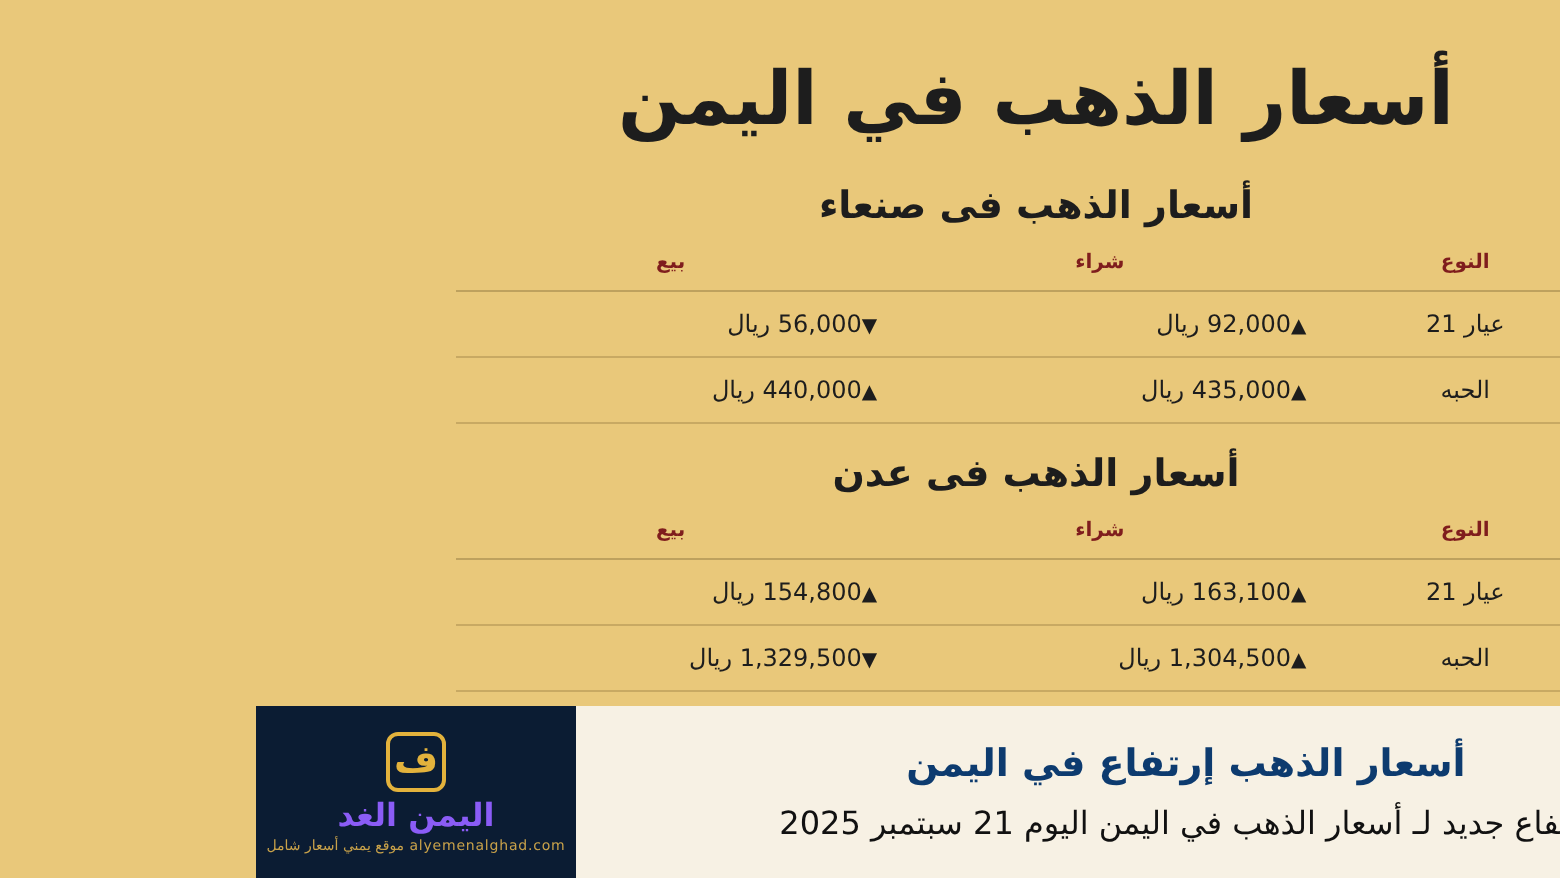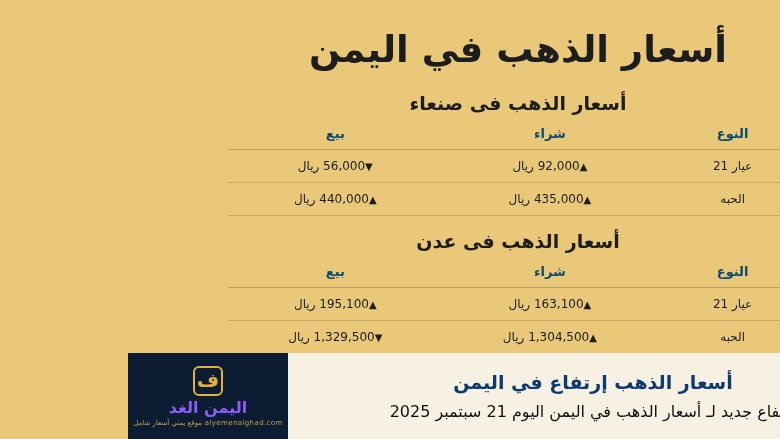--- a/index.html
+++ b/index.html
@@ -47,32 +47,31 @@
     margin-bottom: 6px;
     direction: rtl;
   }
 
   table.price-table {
     width: 100%;
     border-collapse: collapse;
     direction: rtl;
   }
   table.price-table th {
-    font-size: 13px;
-    font-weight: bold;
-    color: #0c4a6e;
+    font-size: 10px;
+    font-weight: bold;
+    color: #7f1d1d;
     padding: 6px 4px 8px 4px;
     text-align: center;
     border-bottom: 1px solid rgba(80,60,20,0.28);
   }
   table.price-table td {
     font-size: 12px;
     color: #1d1d1d;
     padding: 9px 4px 9px 4px;
-    text-align: center;
     border-bottom: 1px solid rgba(80,60,20,0.22);
     white-space: nowrap;
   }
   table.price-table tr:last-child td { border-bottom: 1px solid rgba(80,60,20,0.22); }
 
   .col-type { width: 26%; text-align: center; }
   .col-buy  { width: 37%; }
   .col-sell { width: 37%; }
 
   .arrow-up   { color: #1d1d1d; font-size: 10px; }
@@ -190,21 +189,21 @@
             <th class="col-sell">بيع</th>
           </tr>
         </thead>
         <tbody>
           <tr>
             <td class="col-type">عيار 21</td>
             <td class="col-buy">
               <span class="arrow-up">▲</span><span>163,100 ريال</span>
             </td>
             <td class="col-sell">
-              <span class="arrow-up">▲</span><span>195,100 ريال</span>
+              <span class="arrow-up">▲</span><span>154,800 ريال</span>
             </td>
           </tr>
           <tr>
             <td class="col-type">الحبه</td>
             <td class="col-buy">
               <span class="arrow-up">▲</span><span>1,304,500 ريال</span>
             </td>
             <td class="col-sell">
               <span class="arrow-down">▼</span><span>1,329,500 ريال</span>
             </td>

